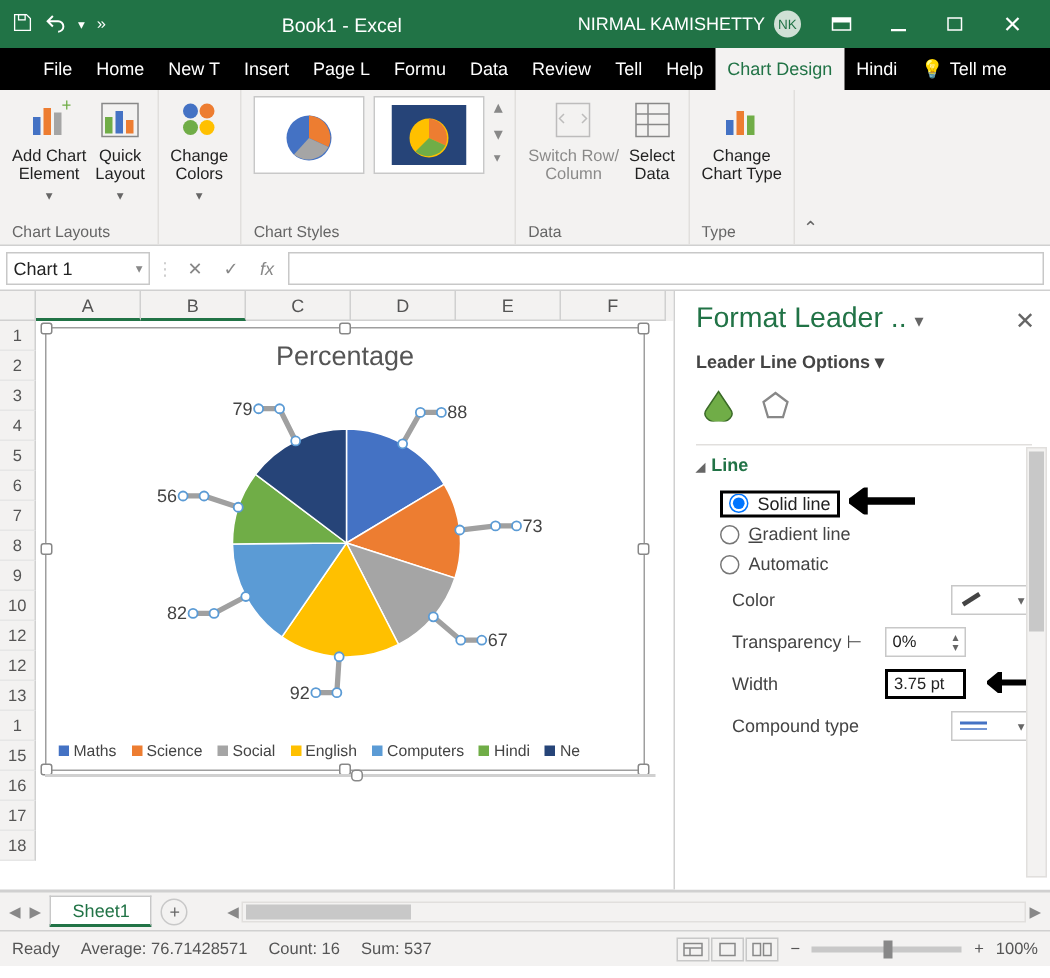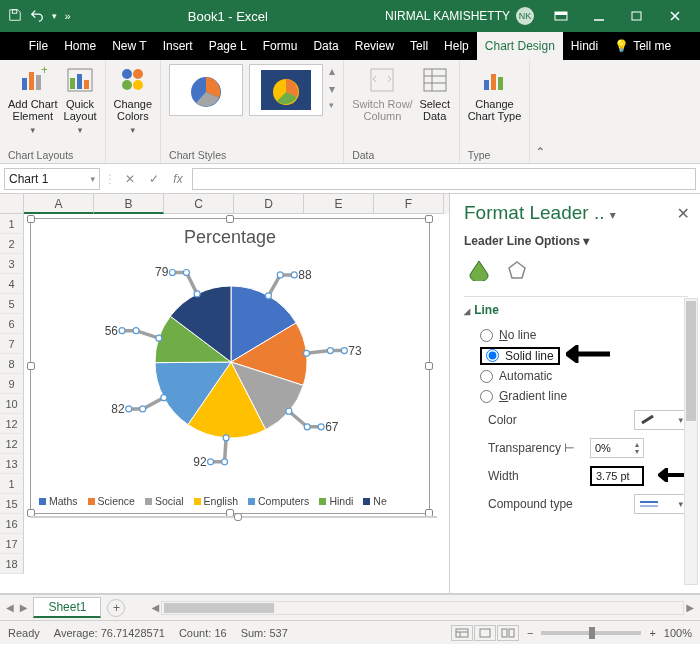--- a/index.html
+++ b/index.html
@@ -386,38 +386,34 @@
           </svg>
         </div>
       <div class="tabico">
           <svg width="22" height="22">
             <polygon points="11,3 19,9 16,19 6,19 3,9" fill="none" stroke="#888" stroke-width="1.5"></polygon>
           </svg>
         </div>
     </div>
     <div style="border-top:1px solid #e1dfdd;margin-bottom:6px"></div>
     <div class="section-head">Line</div>
-    <label class="opt">
-        <input type="radio" name="ln" style="">
-        <span><span class="u">N</span>o line</span>
-      </label>
     <div style="padding-left:16px;display:flex;align-items:center">
       <span class="boxed"><input type="radio" name="ln" checked="" style="margin-right: 6px;"><span class="u">S</span>olid line</span>
       <span class="arrow"><svg width="46" height="18">
             <path d="M44 9 L10 9 M10 3 L2 9 L10 15 Z" fill="#000" stroke="#000" stroke-width="5"></path>
           </svg></span>
 
     </div>
     <label class="opt">
         <input type="radio" name="ln" style="">
-        <span>Automatic</span>
+        <span><span class="u">G</span>radient line</span>
       </label>
     <label class="opt">
         <input type="radio" name="ln" style="">
-        <span><span class="u">G</span>radient line</span>
+        <span>Automatic</span>
       </label>
 
     <div class="proprow">
       <span class="lbl"><span class="u">C</span>olor</span>
       <span class="val" style="margin-left:auto">
           <svg width="18" height="12">
             <path d="M3 9 L14 2" stroke="#444" stroke-width="3"></path>
           </svg>
           <span style="font-size:9px;color:#666">▾</span>
         </span>

